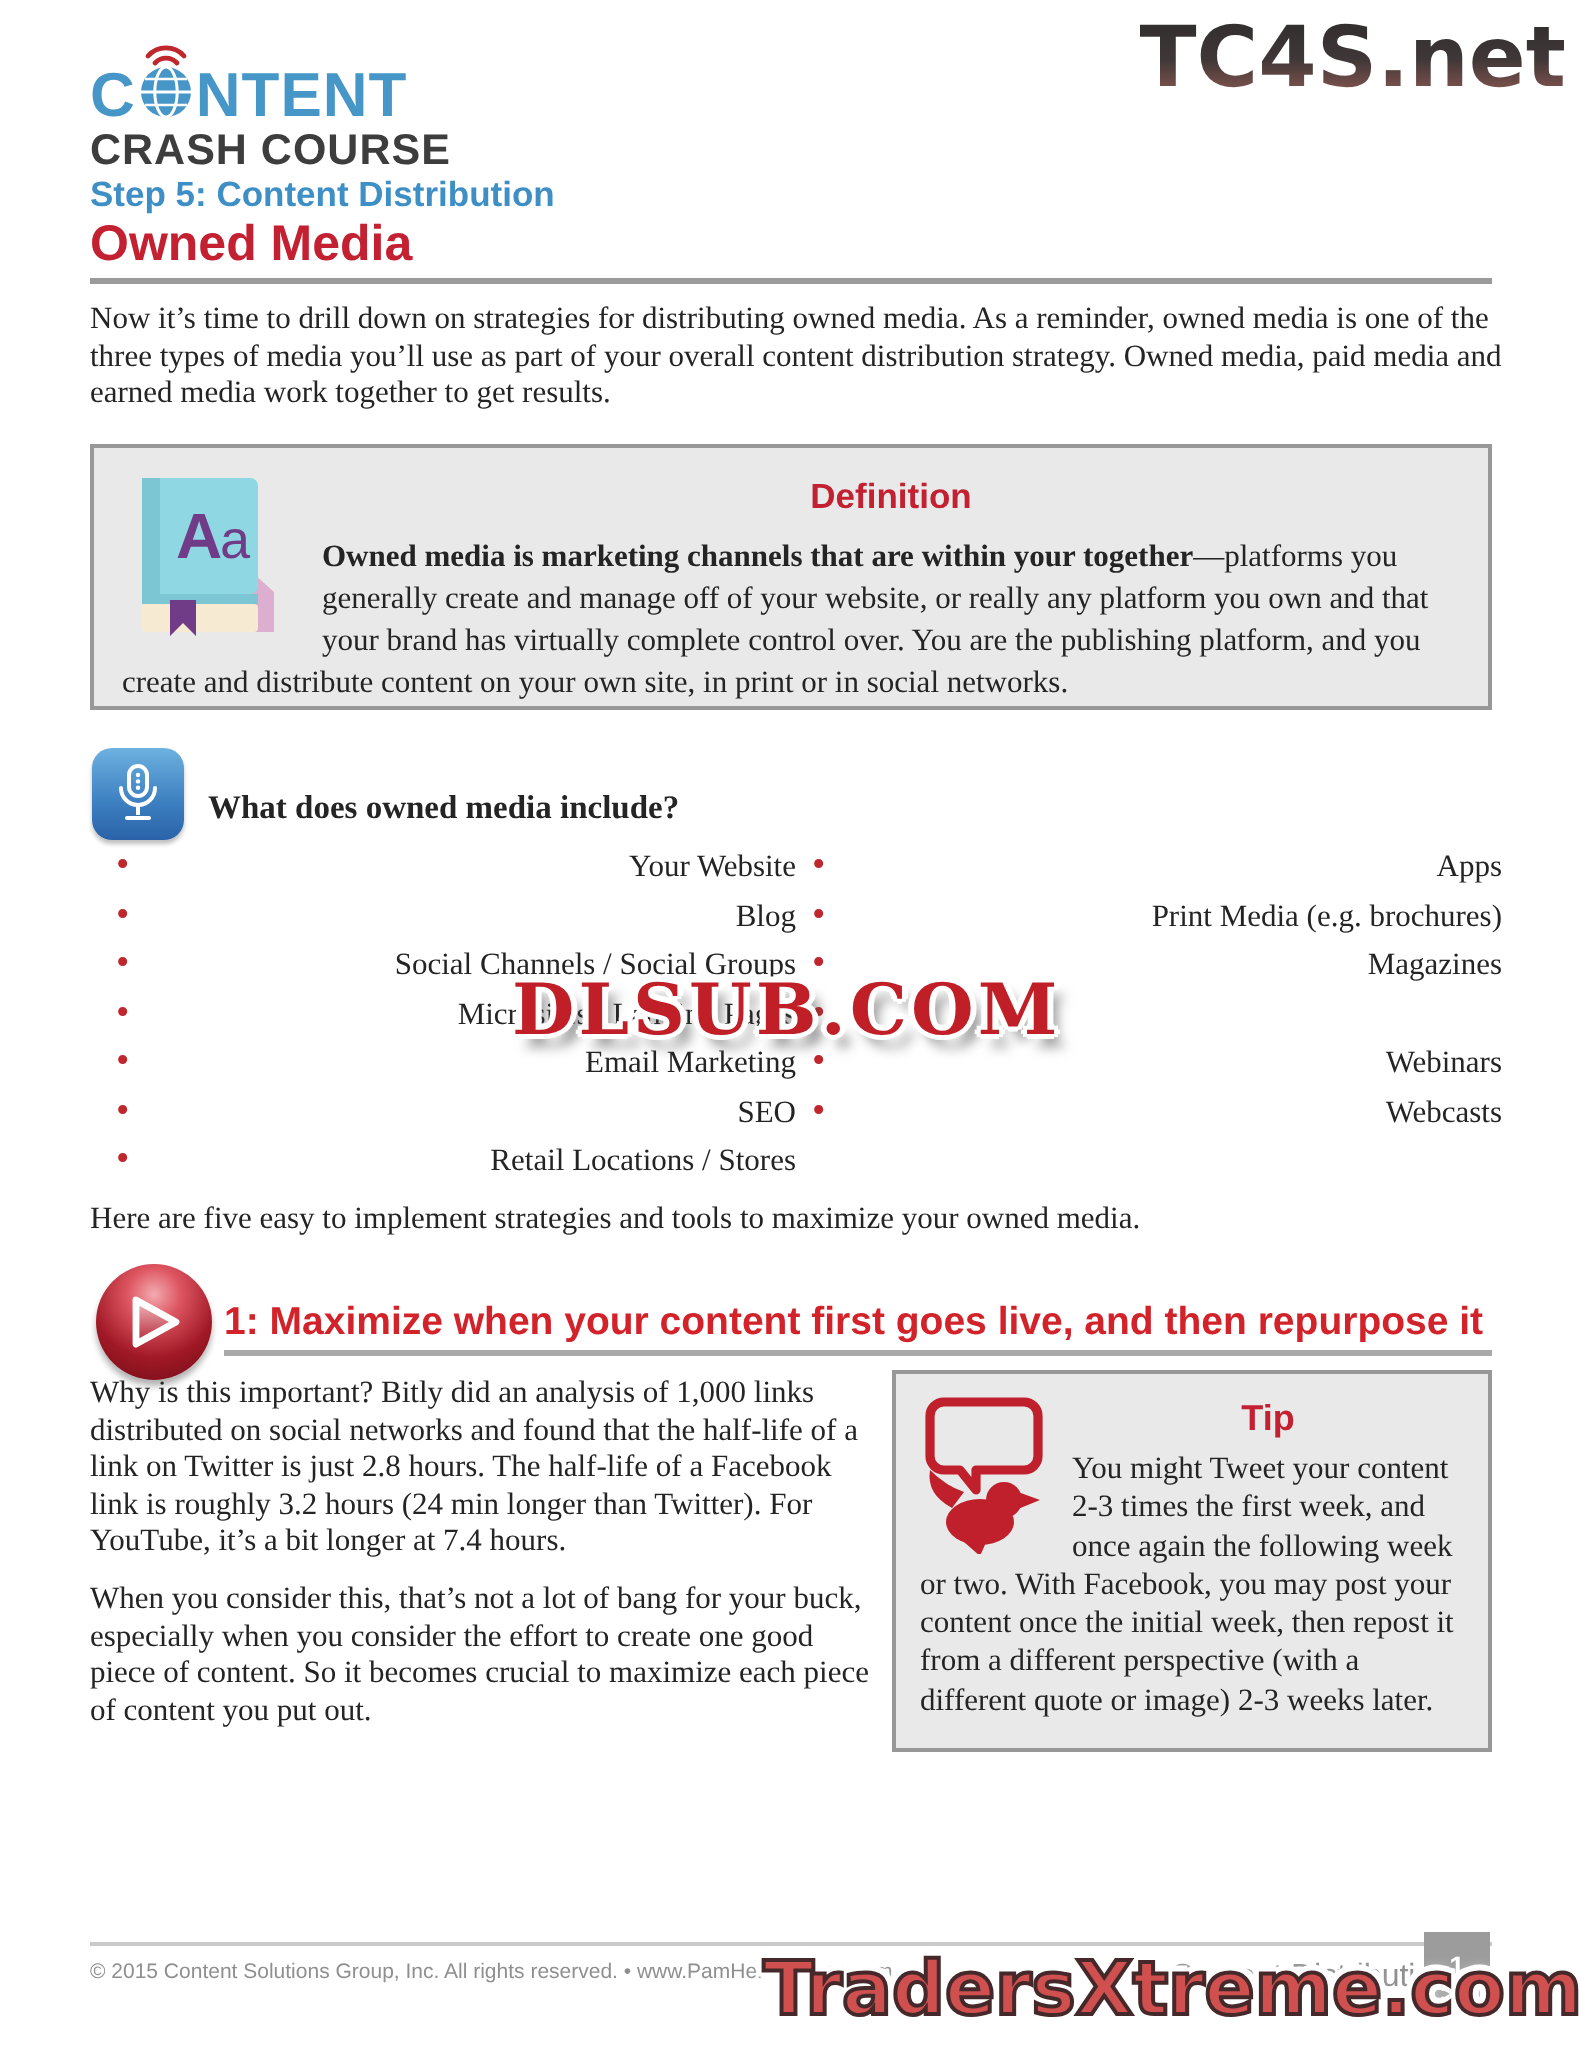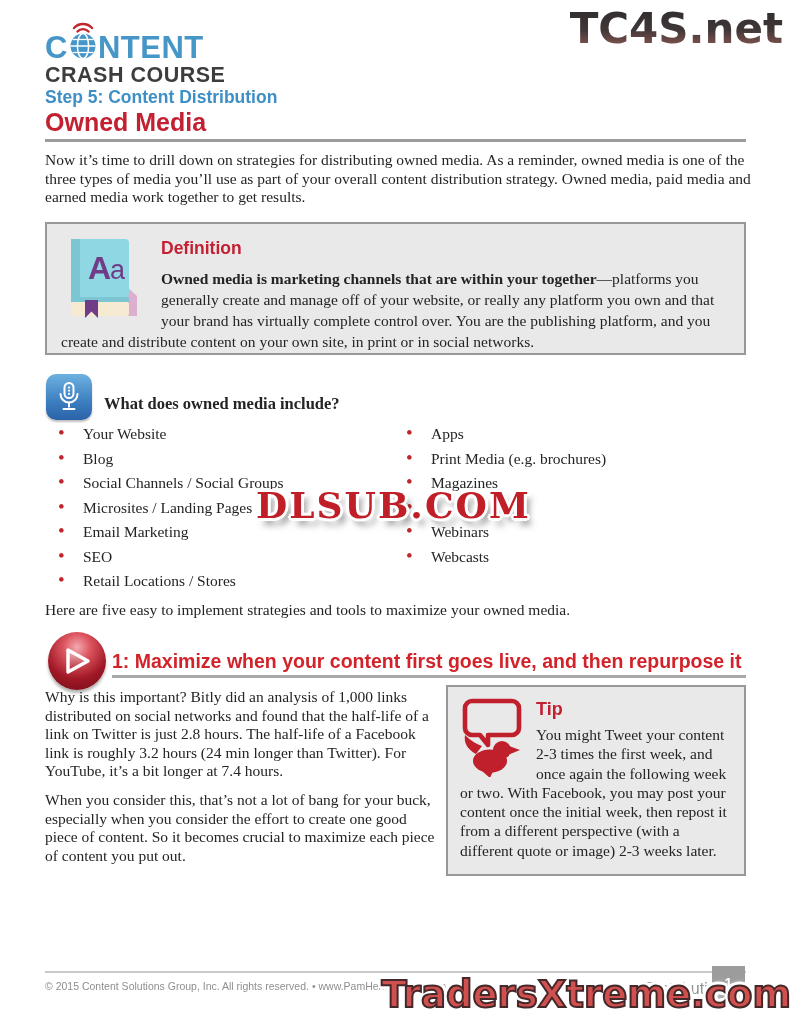--- a/index.html
+++ b/index.html
@@ -48,32 +48,32 @@
   
   .intro { left:45px; top:151px; width:706px; font-size:15.5px; line-height:18.6px; }
   .strategies-intro { left:45px; top:601px; width:706px; font-size:15.5px; }
 
   
   .box { background:#e9e9e9; border:2px solid #989898; }
   .def-box { left:45px; top:222px; width:701px; height:133px; padding:10px 14px; }
   .float-icon { float:left; }
   .def-icon { width:100px; height:90px; }
   .box-title { font-family:"Liberation Sans", sans-serif; font-weight:bold;
-    font-size:17.5px; color:#c32032; margin:4px 0 9px 0; }
+    font-size:17.5px; color:#c32032; margin:4px 0 9px 0;text-align:center; }
   .def-body { font-size:15.5px; line-height:21px; }
   .def-body b { font-weight:bold; }
 
   
   .mic-badge { left:46px; top:374px; width:46px; height:46px; border-radius:10px;
     background:linear-gradient(180deg,#6db1e0 0%,#3c7fc0 60%,#2a62a8 100%);
     box-shadow:0 2px 2px rgba(0,0,0,.25); display:flex; align-items:center; justify-content:center; }
   .include-heading { left:104px; top:394px; font-size:16.5px; font-weight:bold; }
   ul.bullets { list-style:none; }
   ul.bullets li { position:relative; padding-left:25px; height:24.5px;
-    font-size:15.5px; line-height:20px; }
+    font-size:15.5px; line-height:20px;text-align:right; }
   ul.bullets li::before { content:"•"; position:absolute; left:0; top:-1px;
     color:#c0272d; font-size:19px; }
   .list-left { left:58px; top:424px; width:340px; }
   .list-right { left:406px; top:424px; width:345px; }
 
   
   .play-badge { left:48px; top:632px; width:58px; height:58px; border-radius:50%;
     background:radial-gradient(circle at 50% 26%, #f3aab1 0%, #dd5560 26%, #a01825 62%, #6e0d18 100%);
     box-shadow:0 3px 3px rgba(0,0,0,.3); display:flex; align-items:center; justify-content:center; }
   .strategy-heading { left:112px; top:650px; font-family:"Liberation Sans", sans-serif;

